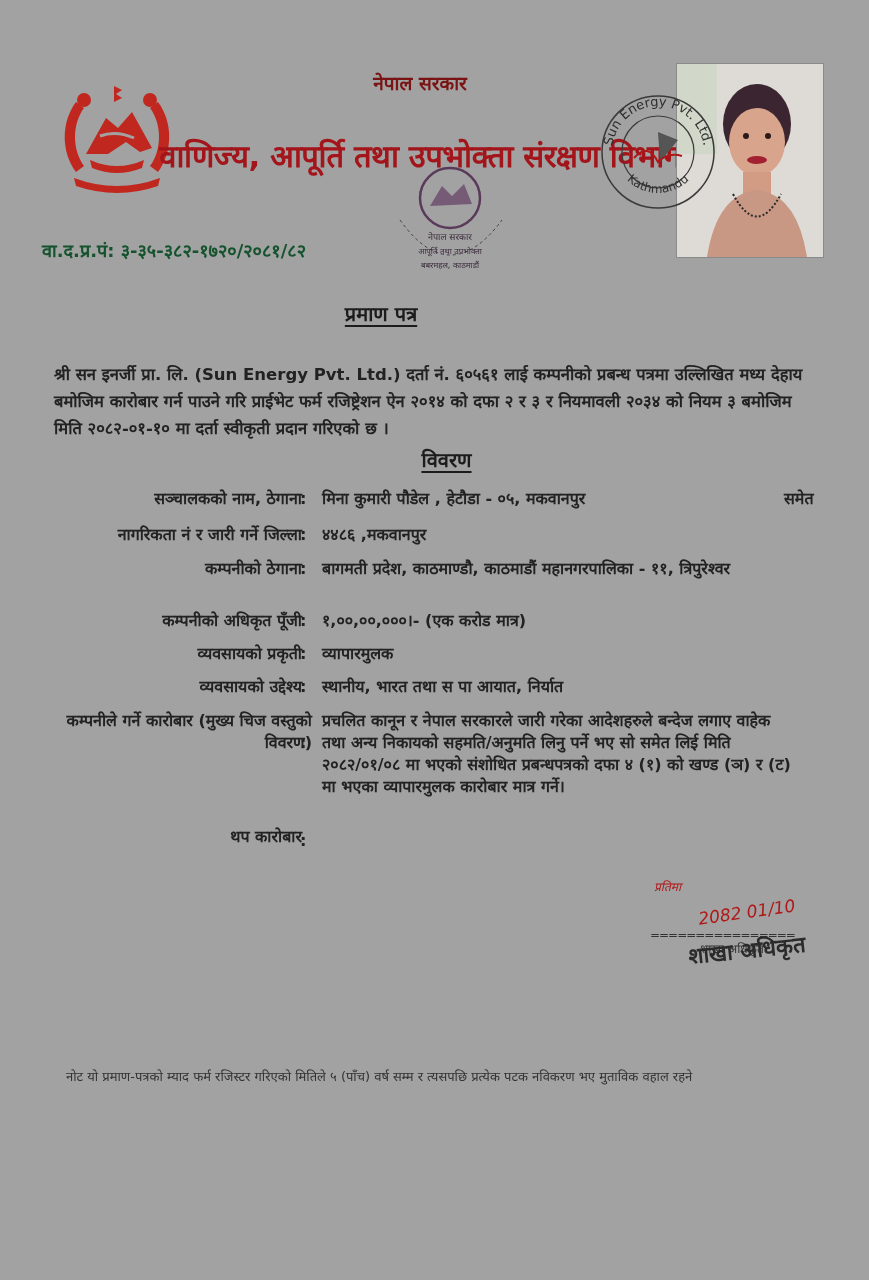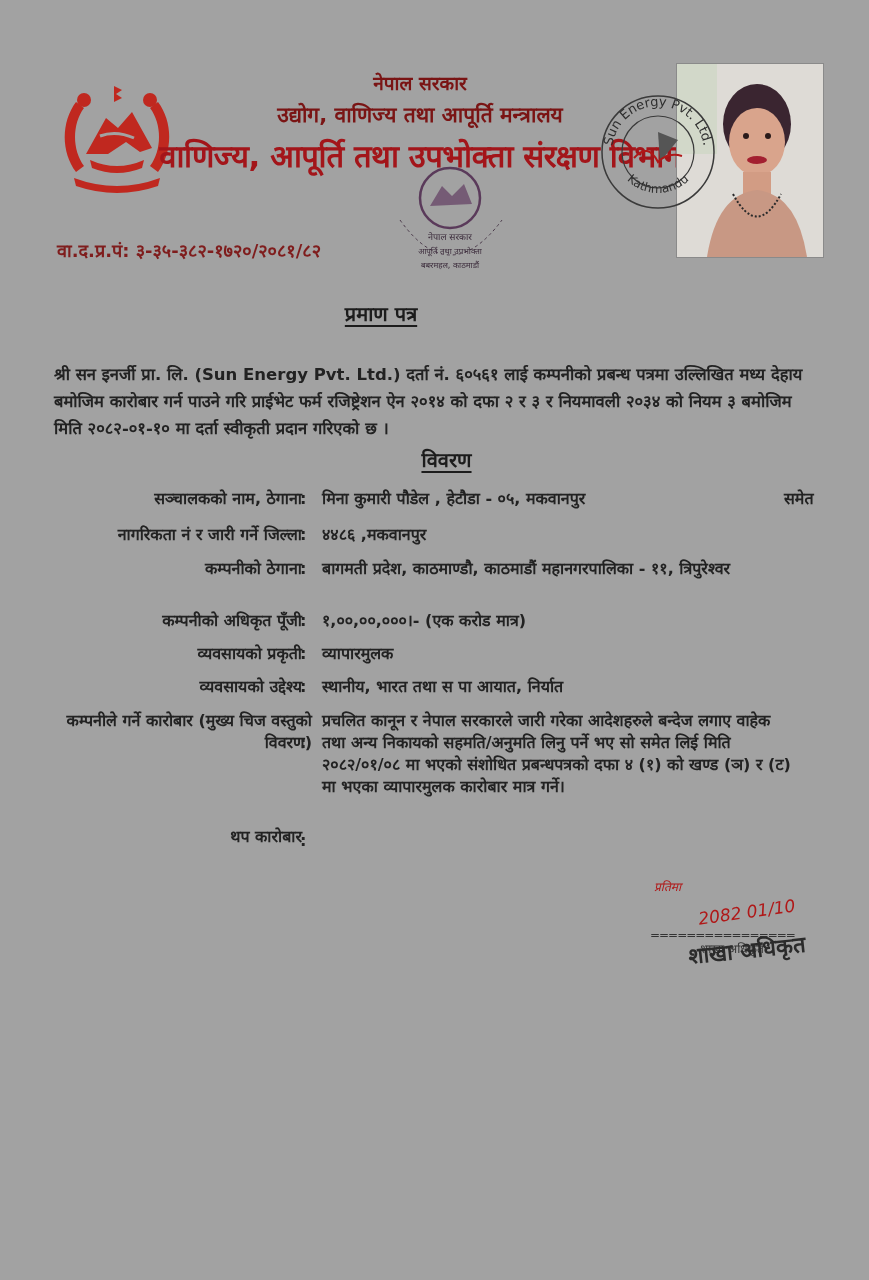--- a/index.html
+++ b/index.html
@@ -13,21 +13,21 @@
   .page { position: absolute; left: 0; top: 0; width: 869px; height: 1280px; }
   .abs { position: absolute; }
 
   
   .gov { left: 0; width: 869px; text-align: center; color: #7a1414; }
   .gov1 { top: 70px; font-size: 19px; font-weight: bold; left: 0; width: 840px; }
   .gov2 { top: 100px; font-size: 21px; font-weight: bold; left: 0; width: 840px; }
   .gov3 { top: 134px; font-size: 31px; font-weight: bold; color: #a3151a; left: 0; width: 840px; letter-spacing: -0.5px; }
 
   .emblem { left: 56px; top: 82px; width: 122px; height: 112px; }
-  .regno { left: 42px; top: 238px; font-size: 18px; font-weight: bold; color: #7f1d1d; margin-left: 15px; }
+  .regno { left: 42px; top: 238px; font-size: 18px; font-weight: bold; color: #14532d; }
 
   .seal-center { left: 380px; top: 160px; width: 140px; height: 130px; }
   .photo { left: 676px; top: 63px; width: 146px; height: 193px; background: #d9d6d2; border: 1px solid #8a8a8a; }
   .company-seal { left: 598px; top: 92px; width: 120px; height: 120px; }
 
   .cert-title { left: 0; width: 762px; top: 300px; text-align: center; font-size: 20px; font-weight: bold; }
   .cert-title span { text-decoration: underline; text-underline-offset: 4px; }
 
   .body-text { left: 54px; top: 346px; width: 762px; font-size: 16.5px; line-height: 27px; font-weight: bold; color: #222; margin-top: 15px; }
 
@@ -65,21 +65,20 @@
         <path d="M30 72 L50 36 L62 46 L76 30 L96 66 L84 70 L70 60 L52 72 Z"></path>
         <path d="M34 78 Q61 90 88 78 L86 86 Q61 96 36 86 Z"></path>
         <path d="M58 4 L58 20 L66 16 L60 12 L66 8 Z"></path>
         <path d="M18 96 Q61 112 104 96 L102 104 Q61 118 20 104 Z"></path>
       </g>
       <path d="M44 54 Q60 48 78 56" stroke="#a2a2a2" stroke-width="3" fill="none"></path>
     </svg>
   </div>
 
   <div class="abs gov gov1">नेपाल सरकार</div>
-  <div class="abs gov gov2">उद्योग, वाणिज्य तथा आपूर्ति मन्त्रालय</div>
   <div class="abs gov gov3">वाणिज्य, आपूर्ति तथा उपभोक्ता संरक्षण विभाग</div>
 
   <div class="abs regno">वा.द.प्र.पं: ३-३५-३८२-१७२०/२०८१/८२</div>
 
   <div class="abs seal-center">
     <svg width="140" height="130" viewBox="0 0 140 130">
       <circle cx="70" cy="38" r="30" fill="none" stroke="#5a3a5a" stroke-width="2.5"></circle>
       <path d="M50 46 L62 26 L72 36 L84 24 L92 44 Z" fill="#6a4a6a" opacity="0.8"></path>
       <path d="M20 60 Q70 130 122 60" fill="none" stroke="#4a3a4a" stroke-width="1" stroke-dasharray="3 3"></path>
       <text x="70" y="80" text-anchor="middle" font-size="9" fill="#3a2a3a" font-family="DejaVu Sans, sans-serif">नेपाल सरकार</text>
@@ -167,14 +166,15 @@
 
   <div class="abs sign-block">
     <span class="sign-red">प्रतिमा</span>
     <span class="sign-date">2082 01/10</span>
     <span class="sign-line">================</span>
     <span class="sign-sub">शाखा अधिकृत</span>
     <span class="sign-stamp">शाखा अधिकृत</span>
   </div>
 
   <div class="abs note">
+    <div>नोट  यो प्रमाण-पत्रको म्याद फर्म रजिस्टर गरिएको मितिले ५ (पाँच) वर्ष सम्म र त्यसपछि प्रत्येक पटक नविकरण भए मुताविक वहाल रहने</div>
   </div>
 </div>
 
 </body></html>

